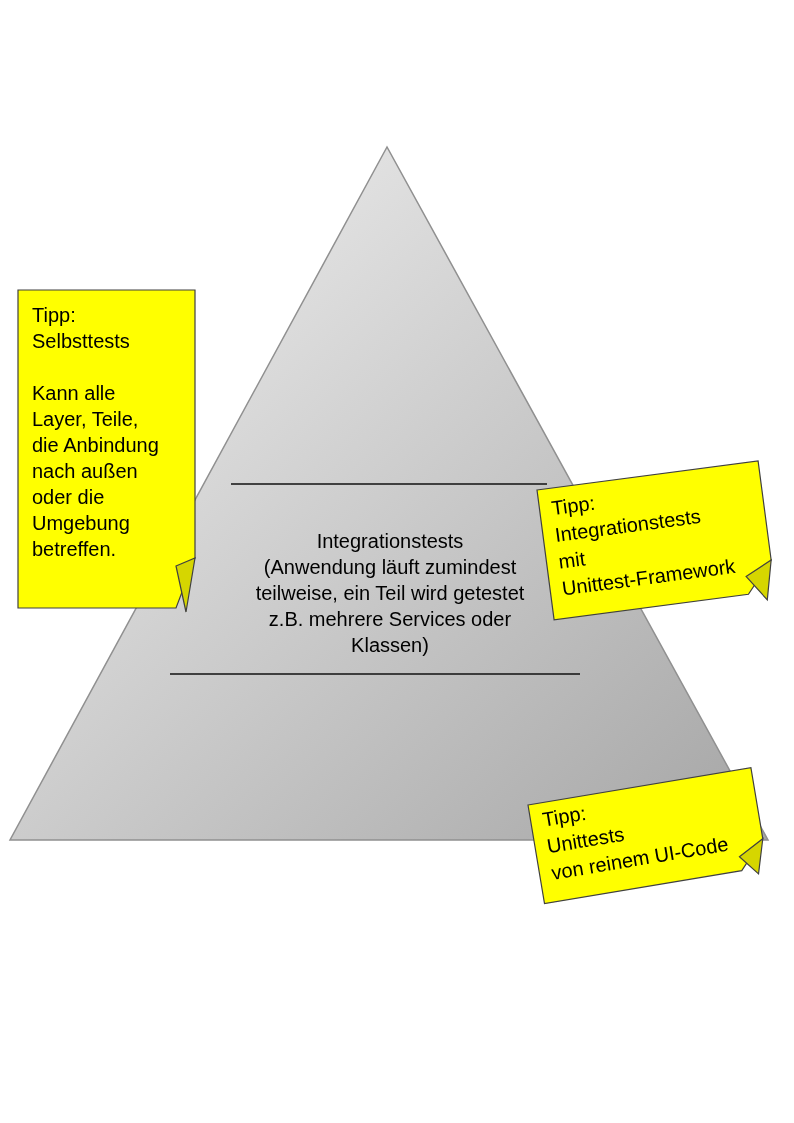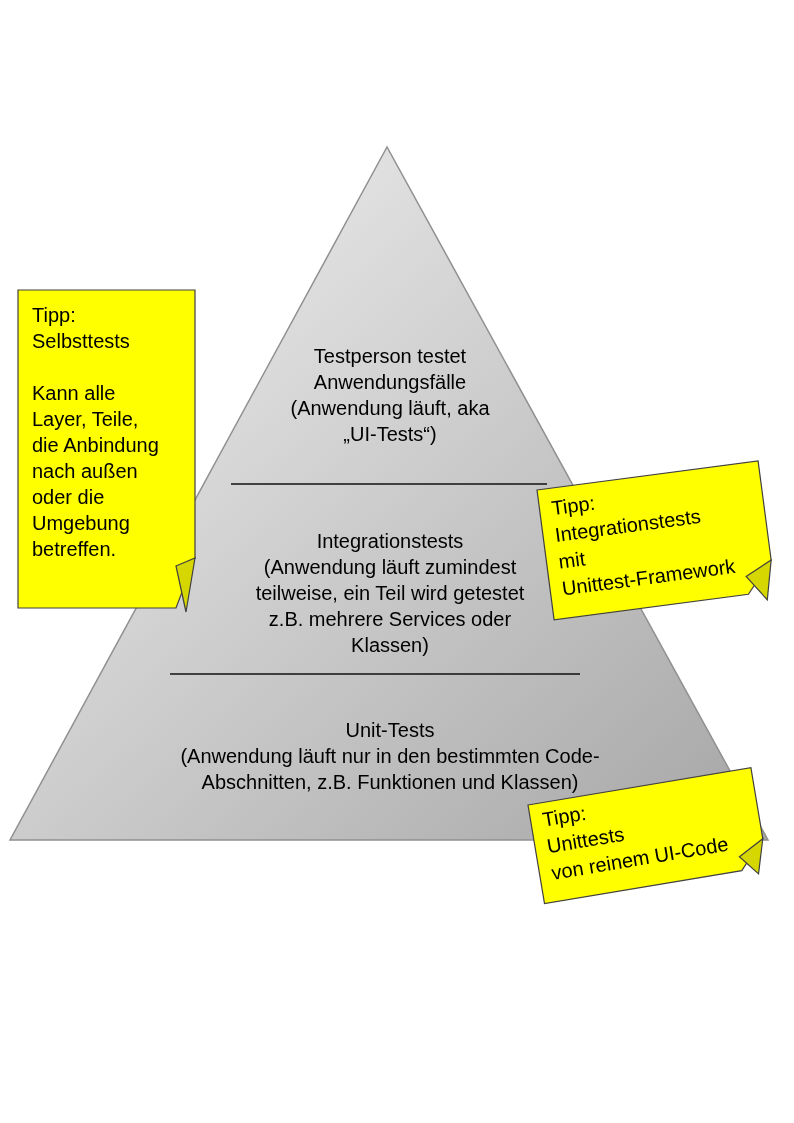--- a/index.html
+++ b/index.html
@@ -71,34 +71,27 @@
       <linearGradient id="pyrGrad" x1="0" y1="0" x2="1" y2="1">
         <stop offset="0%" stop-color="#f4f4f4"></stop>
         <stop offset="100%" stop-color="#a5a5a5"></stop>
       </linearGradient>
     </defs>
     <polygon points="387,147 10,840 768,840" fill="url(#pyrGrad)" stroke-width="1.5" stroke="#909090"></polygon>
     <line x1="231" y1="484" x2="547" y2="484" stroke-width="1.4" stroke="#111111"></line>
     <line x1="170" y1="674" x2="580" y2="674" stroke-width="1.4" stroke="#111111"></line>
   </svg>
 
-  <div class="level-text level-top">Testperson testet
-Anwendungsfälle
-(Anwendung läuft, aka
-„UI-Tests“)</div>
 
   <div class="level-text level-middle">Integrationstests
 (Anwendung läuft zumindest
 teilweise, ein Teil wird getestet
 z.B. mehrere Services oder
 Klassen)</div>
 
-  <div class="level-text level-bottom">Unit-Tests
-(Anwendung läuft nur in den bestimmten Code-
-Abschnitten, z.B. Funktionen und Klassen)</div>
 
   <div class="note note-selbsttests">
     <svg class="note-bg" width="177" height="318" viewBox="0 0 177 318" xmlns="http://www.w3.org/2000/svg" aria-hidden="true">
       <polygon points="0,0 177,0 177,268 158,318 0,318" fill="#ffff00"></polygon>
       <polygon points="158,276 177,268 168,322" fill="#d6d600"></polygon>
     </svg>
     <div class="note-text">Tipp:
 Selbsttests
 
 Kann alle

